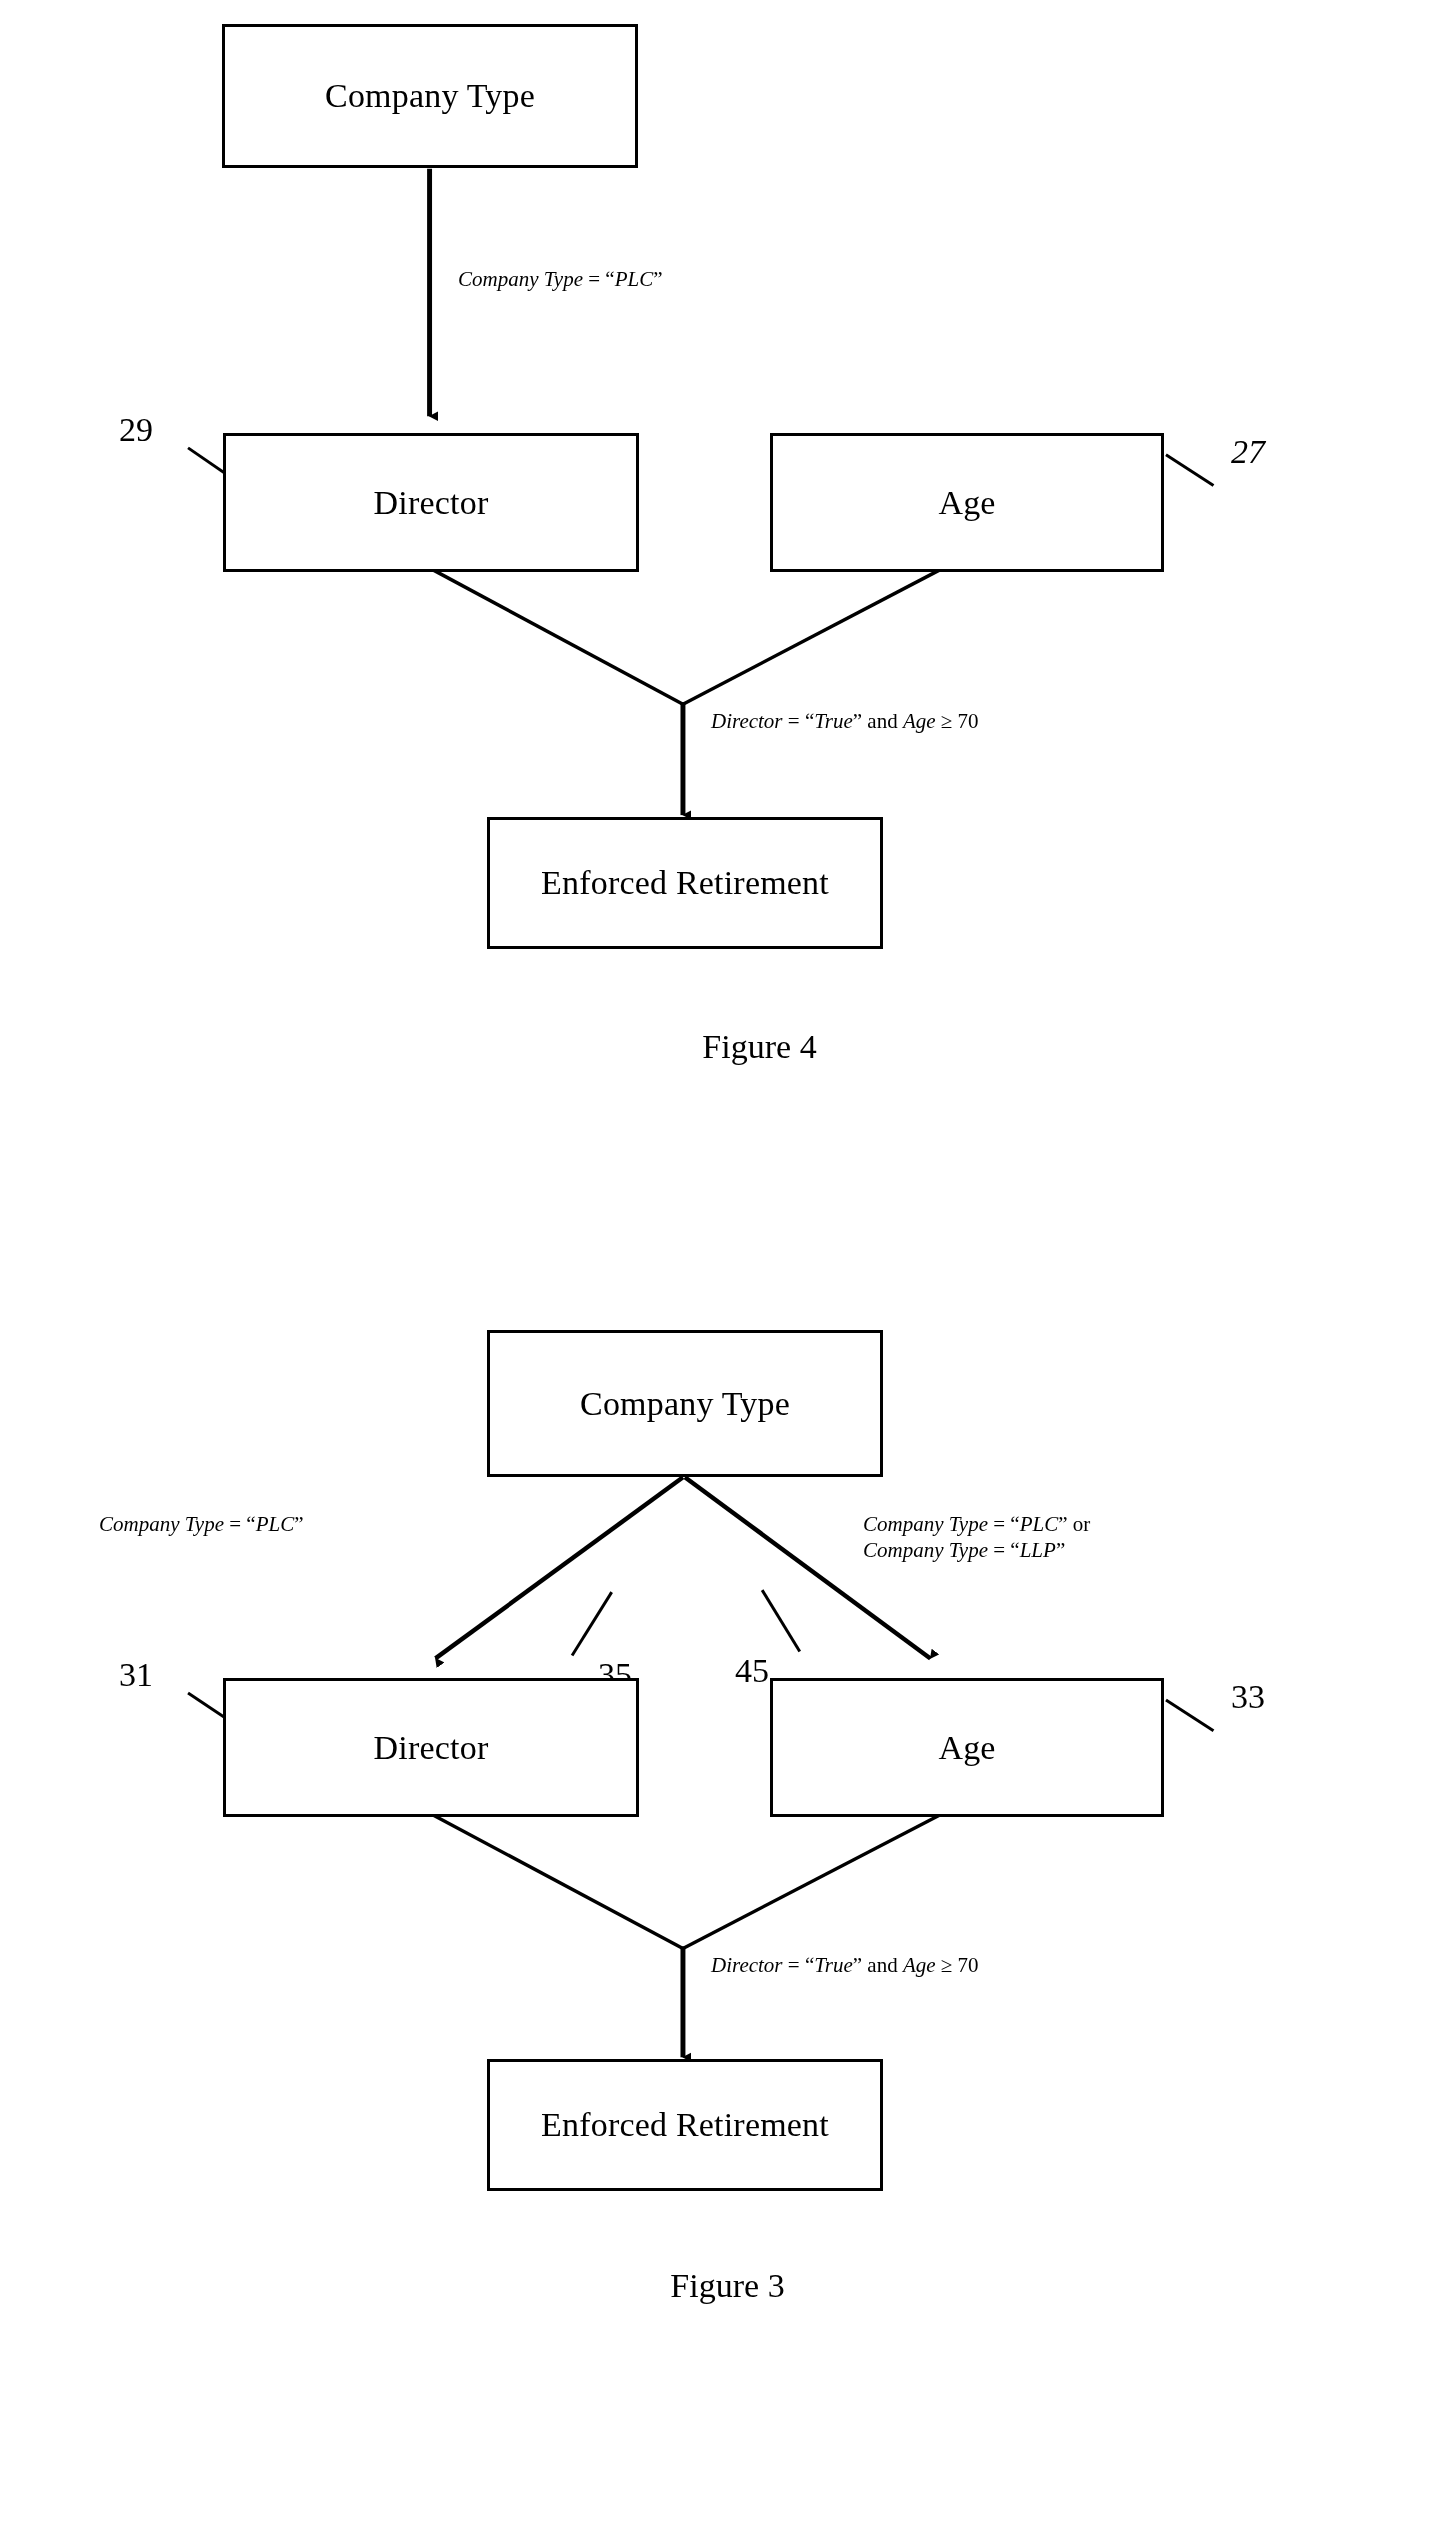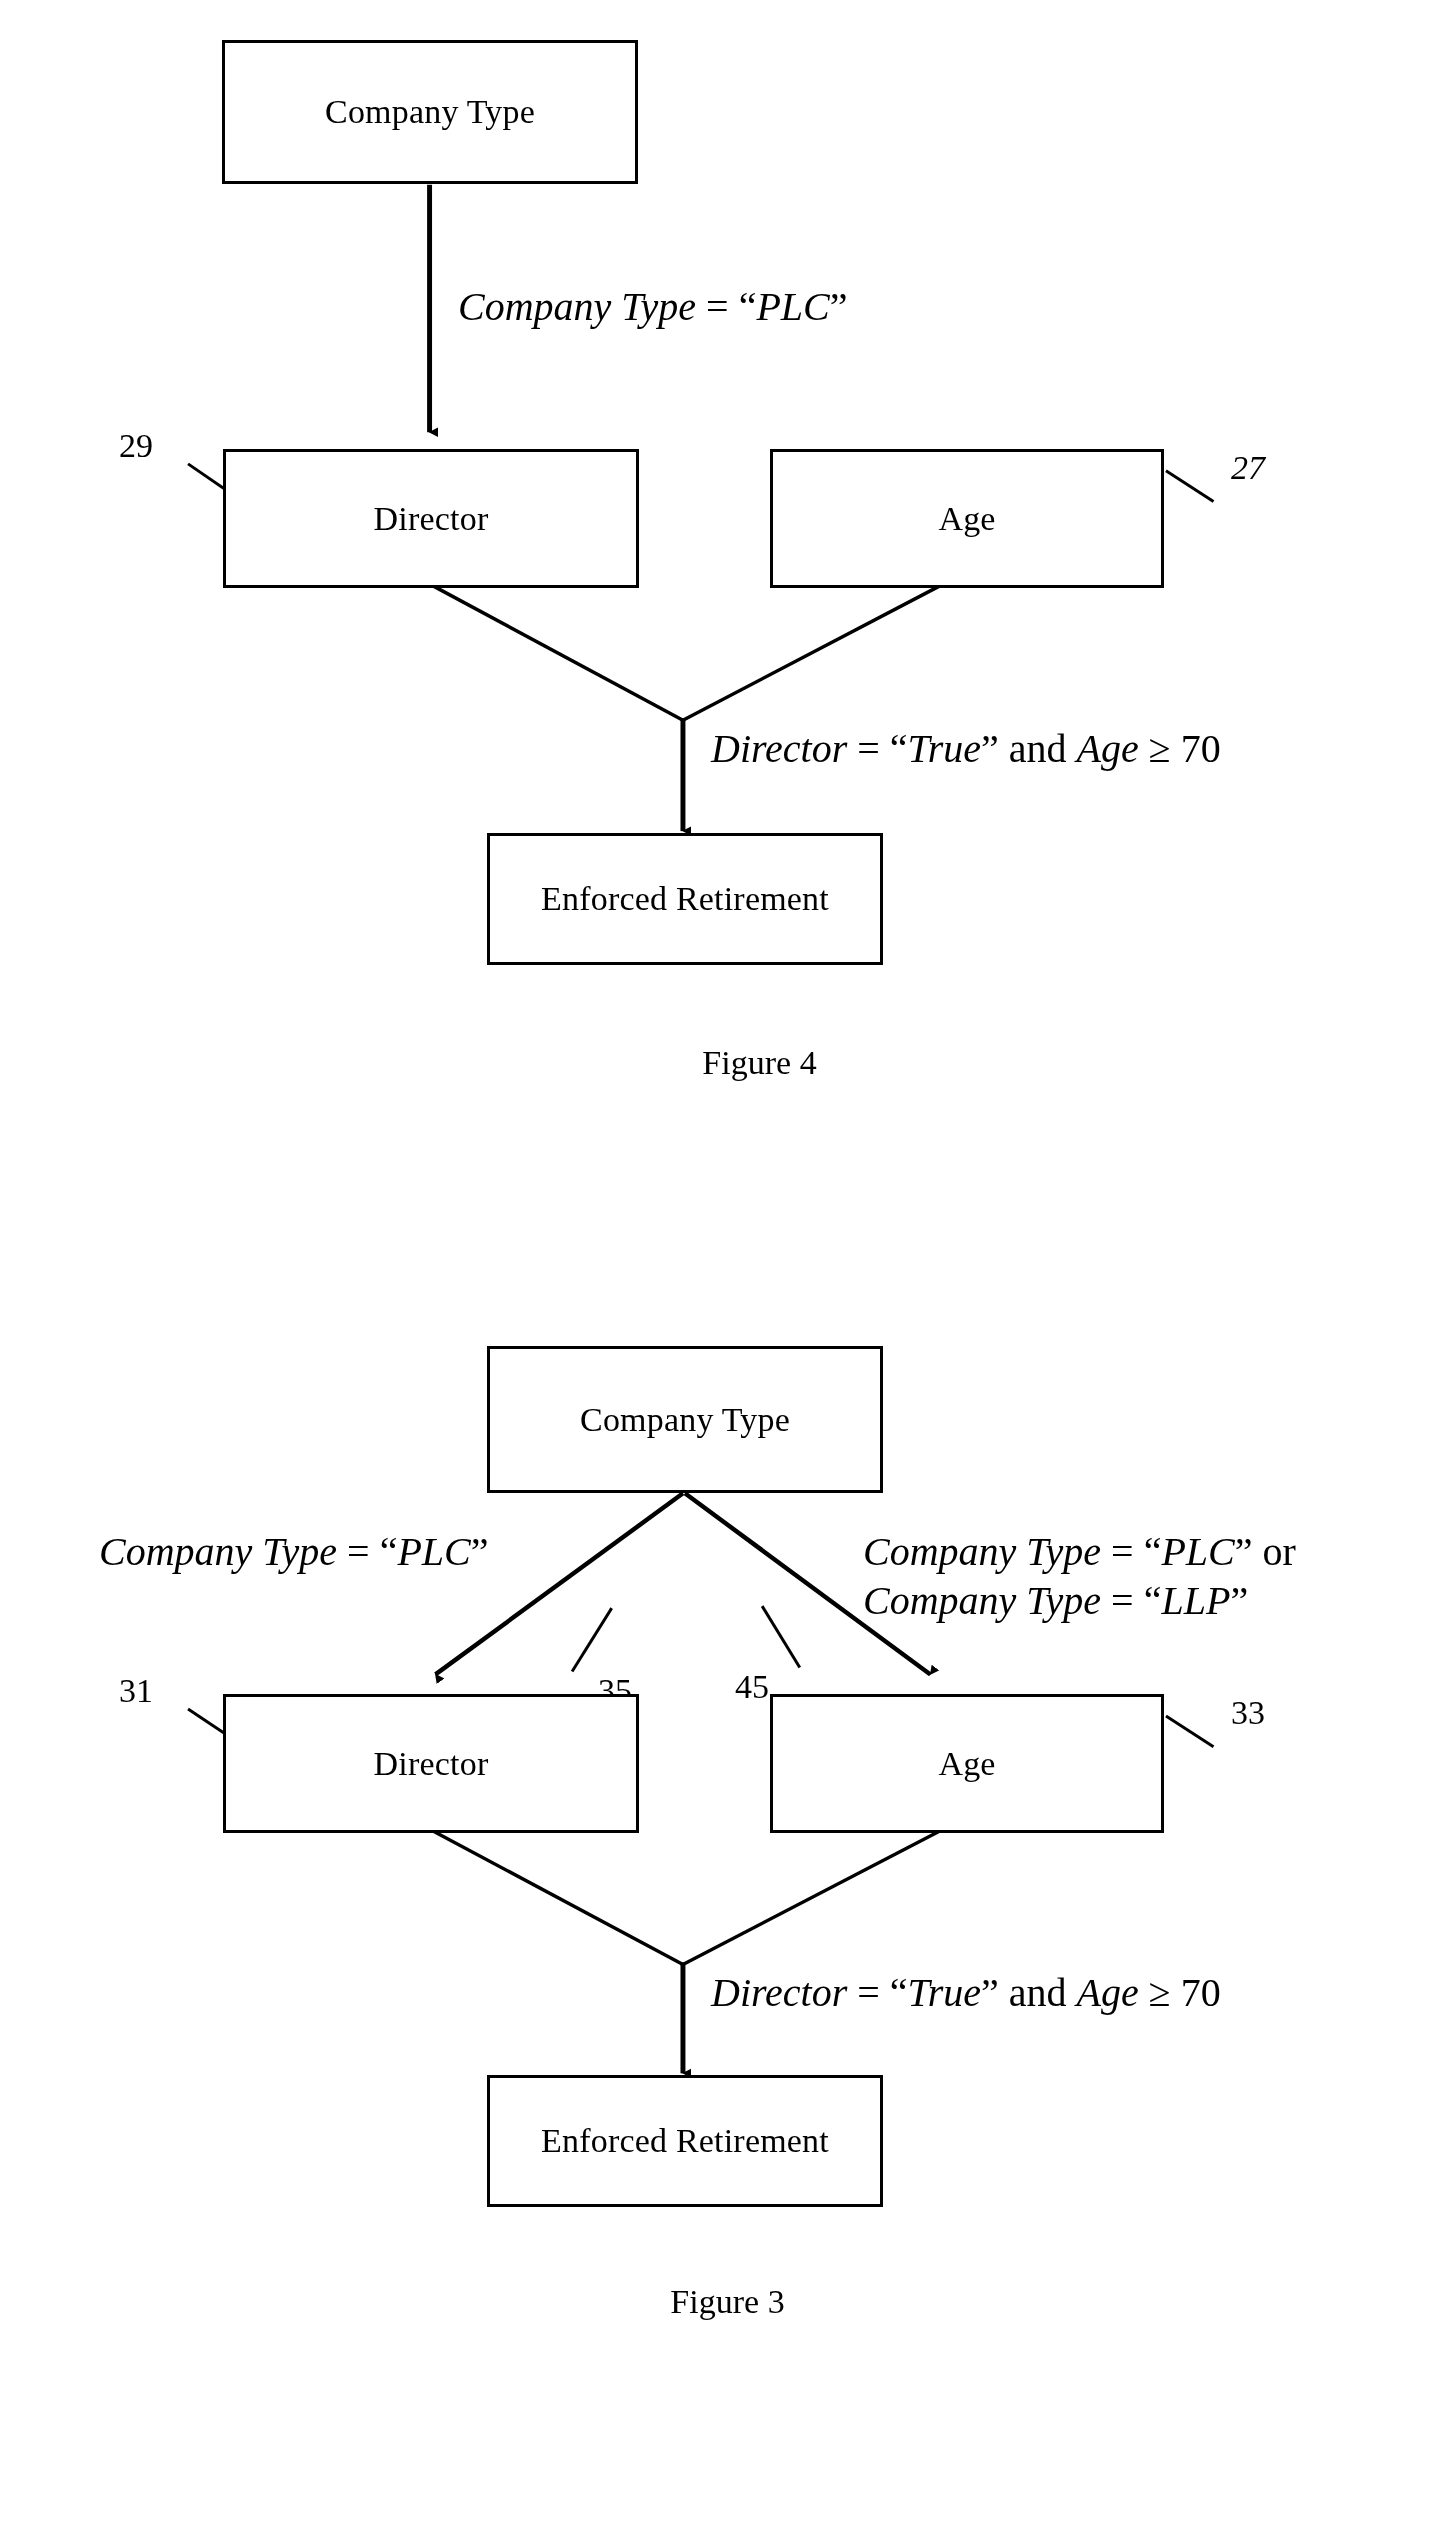--- a/index.html
+++ b/index.html
@@ -10,21 +10,21 @@
   body {
     width: 1455px;
     height: 2525px;
     position: relative;
     font-family: "Liberation Serif", "DejaVu Serif", serif;
     color: #000000;
     overflow: hidden;
   }
   #page {
     position: absolute;
-    left: 0; top: 16px;
+    left: 0; top: 0;
     width: 1455px;
     height: 2478px;
   }
   svg.figlayer {
     position: absolute;
     left: 0; top: 0;
     width: 1455px;
     height: 2525px;
     pointer-events: none;
   }
@@ -42,21 +42,21 @@
     color: #000000;
   }
   .node .nodelabel {
     display: block;
     line-height: 1;
     white-space: nowrap;
   }
   .edge-label {
     position: absolute;
     font-family: "Liberation Serif", "DejaVu Serif", serif;
-    font-size: 40px;
+    font-size: 21px;
     font-style: italic;
     white-space: nowrap;
     line-height: 1.22;
     color: #000000;
   }
   .edge-label .rm {
     font-style: normal;
   }
   .refnum {
     position: absolute;

